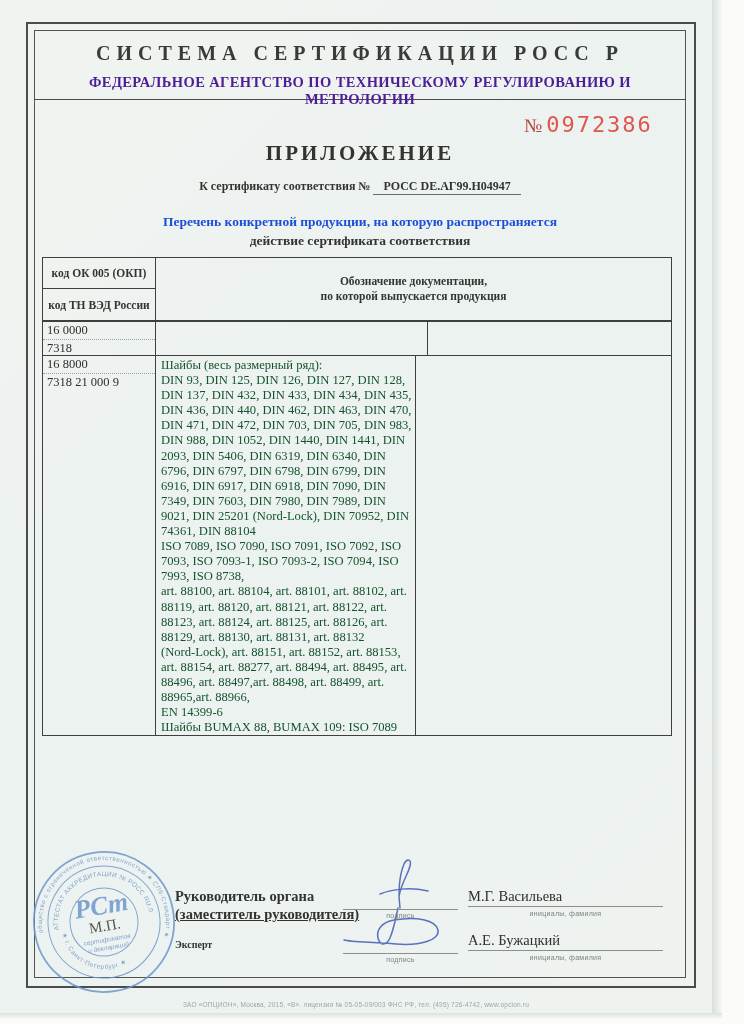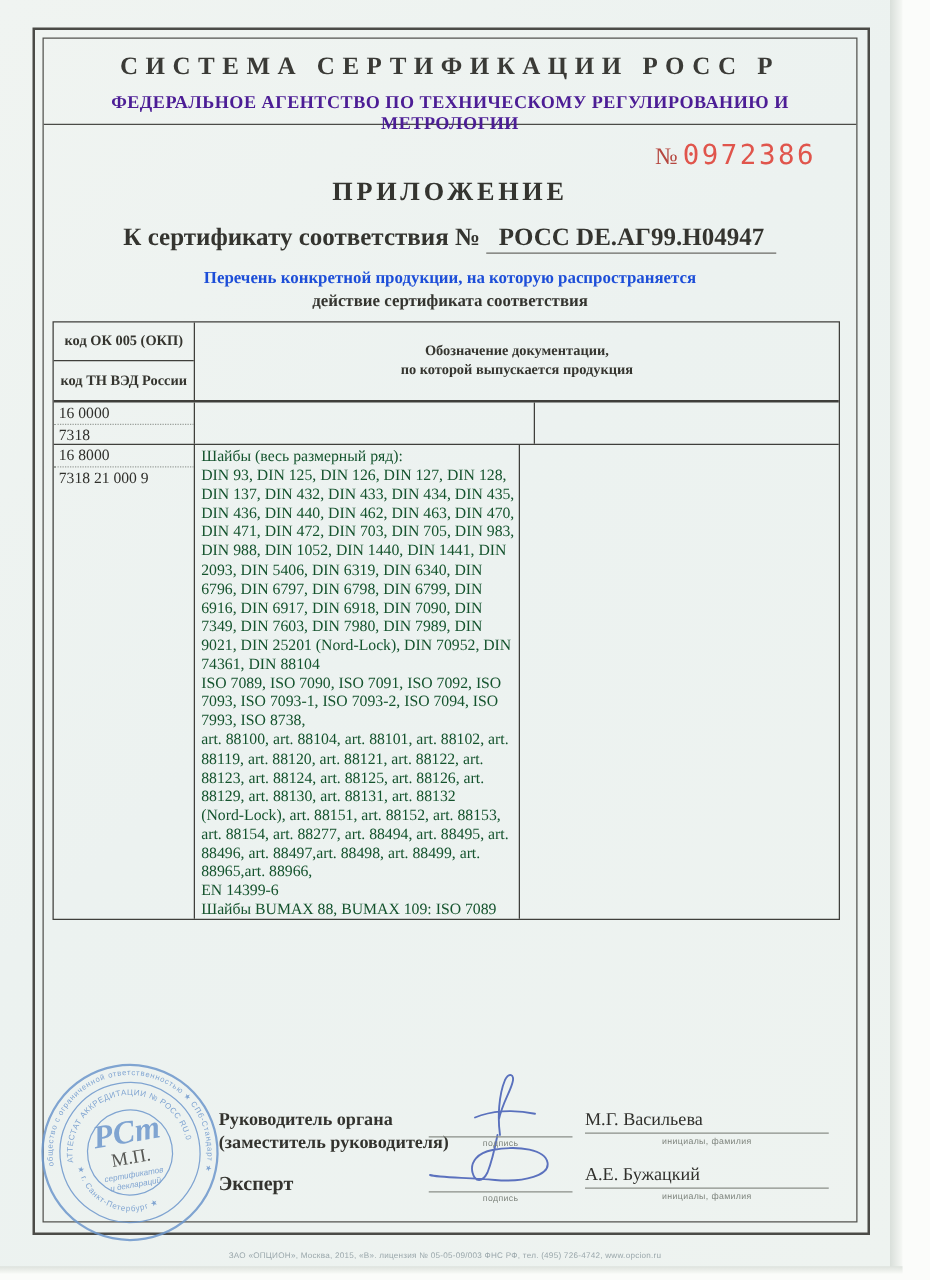--- a/index.html
+++ b/index.html
@@ -29,21 +29,21 @@
     font-weight:bold;font-size:14.5px;letter-spacing:0.4px;color:#4c1d95;}
 
   .serial{position:absolute;left:524px;top:112px;white-space:nowrap;}
   .serial .no{font-size:19px;color:#b5473f;font-weight:normal;}
   .serial .num{font-family:"DejaVu Sans Mono",monospace;font-size:22px;color:#e0554c;
     letter-spacing:2px;font-weight:normal;}
 
   .title{position:absolute;left:35px;top:141px;width:650px;text-align:center;
     font-weight:bold;font-size:21px;letter-spacing:3px;color:#34342f;}
   .certline{position:absolute;left:35px;top:179px;width:650px;text-align:center;
-    font-weight:bold;font-size:20px;color:#34342f;}
+    font-weight:bold;font-size:12px;color:#34342f;}
   .certline .val{border-bottom:1px solid #6b6b66;padding:0 10px 1px 10px;font-weight:bold;}
   .sub1{position:absolute;left:35px;top:214px;width:650px;text-align:center;
     font-weight:bold;font-size:13.5px;color:#1d4ed8;}
   .sub2{position:absolute;left:35px;top:233px;width:650px;text-align:center;
     font-weight:bold;font-size:13.5px;color:#34342f;}
 
   .tbl{position:absolute;left:42px;top:257px;width:628px;border:1.5px solid #3f3f3b;background:transparent;}
   .trow{display:flex;}
   .thead-row{height:62px;border-bottom:2.5px solid #3f3f3b;}
   .r1{height:33px;border-bottom:1.5px solid #3f3f3b;gap:12px;}
@@ -57,22 +57,22 @@
     justify-content:center;font-weight:bold;font-size:11.5px;color:#35352f;}
   .hc1bot{height:31px;display:flex;align-items:center;justify-content:center;
     font-weight:bold;font-size:11.5px;color:#35352f;}
   .code-top{font-size:12.5px;padding:1px 0 1px 4px;border-bottom:1px dotted #9aa09a;color:#2f2f2b;}
   .code-bot{font-size:12.5px;padding:1px 0 0 4px;color:#2f2f2b;}
   .prod{font-size:12.6px;line-height:15.1px;padding:2px 2px 2px 5px;white-space:pre-line;
     color:#14532d;overflow:hidden;}
 
   .role1a{position:absolute;left:175px;top:888px;font-weight:bold;font-size:14.5px;color:#33332e;}
   .role1b{position:absolute;left:175px;top:906px;font-weight:bold;font-size:14.5px;color:#33332e;
-    }
-  .role2{position:absolute;left:175px;top:939px;font-weight:bold;font-size:16px;color:#33332e;}
+    text-decoration:underline;}
+  .role2{position:absolute;left:175px;top:939px;font-weight:bold;font-size:10px;color:#33332e;}
   .sigline{position:absolute;width:115px;border-top:1px solid #8a8f88;}
   .sigline1{left:343px;top:909px;}
   .sigline2{left:343px;top:953px;}
   .smalllbl{position:absolute;font-family:"Liberation Sans",sans-serif;font-size:7px;color:#7d837c;
     width:115px;text-align:center;letter-spacing:0.3px;}
   .lbl-sig1{left:343px;top:912px;}
   .lbl-sig2{left:343px;top:956px;}
   .namebox{position:absolute;width:195px;border-bottom:1px solid #8a8f88;font-size:14.5px;
     color:#2f2f2b;padding-bottom:1px;}
   .name1{left:468px;top:888px;}

